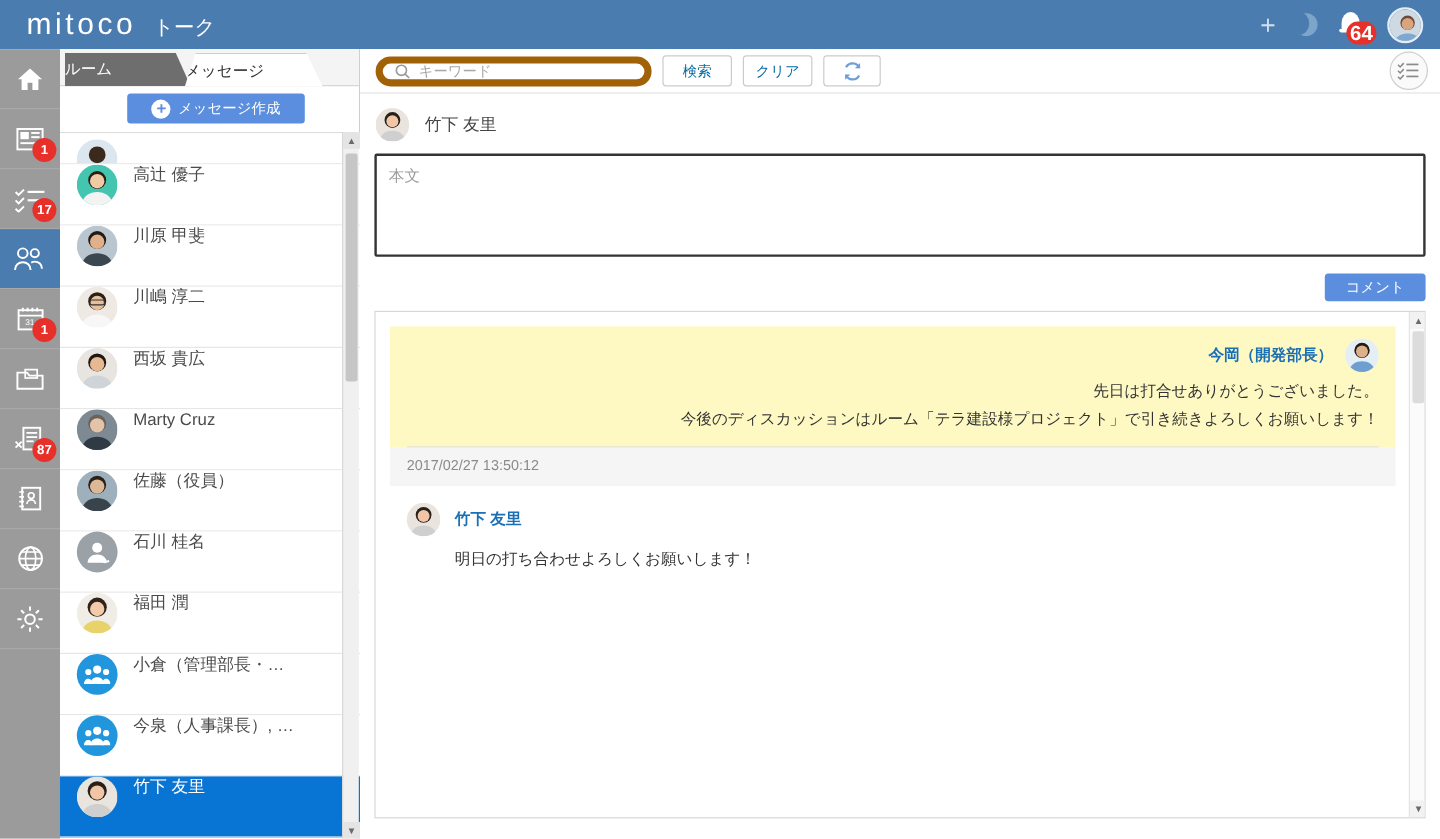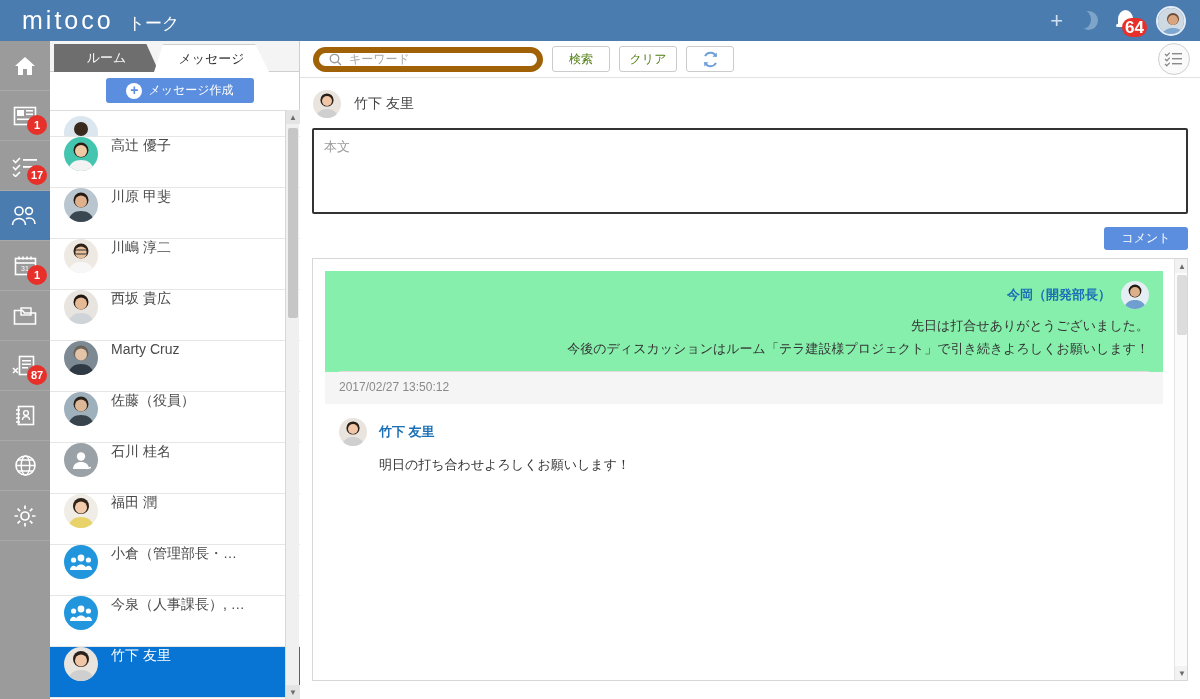--- a/index.html
+++ b/index.html
@@ -81,21 +81,21 @@
   .list-panel {
     position: absolute; left: 50px; top: 41px; width: 250px; height: 658px;
     background: #ffffff; border-right: 1px solid #cfcfcf;
   }
   .tabs {
     position: relative; height: 31px; background: #f4f4f4;
     border-bottom: 1px solid #cfcfcf;
   }
   .tab {
     position: absolute; top: 3px; height: 28px; line-height: 27px;
-    font-size: 13px; text-align: center; color: #ffffff;
+    font-size: 13px; text-align: left; color: #ffffff;
   }
   .tab-rooms {
     left: 4px; width: 105px; background: #6e6e6e;
     clip-path: polygon(0 0, 88% 0, 100% 100%, 0 100%);
   }
   .tab-messages {
     left: 104px; width: 115px; background: #ffffff; color: #333;
     border-top: 1px solid #cfcfcf;
     clip-path: polygon(8% 0, 88% 0, 100% 100%, 0 100%);
   }
@@ -170,21 +170,21 @@
     border-radius: 13px; display: flex; padding-left: 10px;
     background: #fff;
   }
   .search-input {
     border: none; outline: none; font-size: 12px; color: #333;
     width: 190px; margin-left: 7px; font-family: inherit; background: transparent;
   }
   .search-input::placeholder { color: #a8a8a8; }
   .tb-btn {
     height: 26px; min-width: 58px; border: 1px solid #cbcbcb; border-radius: 3px;
-    background: #ffffff; font-size: 12px; color: #4d7c0f; cursor: pointer;
+    background: #ffffff; font-size: 12px; color: #0369a1; cursor: pointer;
     font-family: inherit;
   }
   .tb-icon-btn {
     width: 48px; height: 26px; border: 1px solid #cbcbcb; border-radius: 3px;
     background: #fff; display: flex; align-items: center; justify-content: center;
     cursor: pointer;
   }
   .tb-right {
     margin-left: auto; margin-right: 10px; width: 32px; height: 32px;
     border-radius: 50%; border: 1px solid #cfcfcf; background: #fafafa;
@@ -211,21 +211,21 @@
     width: 84px; height: 23px; background: #5b8ede; color: #fff;
     border: none; border-radius: 3px; font-size: 12px; cursor: pointer;
     font-family: inherit;
   }
 
   .thread {
     position: relative; margin: 0 12px; height: 423px;
     border: 1px solid #d7d7d7; background: #ffffff; overflow: hidden;
   }
   .thread-inner { padding: 12px 12px 0 12px; width: 862px; }
-  .msg-card { background: #86efac; padding: 10px 14px 0 14px; }
+  .msg-card { background: #fef9c3; padding: 10px 14px 0 14px; font-family: Liberation Mono, monospace; }
   .msg-head-right {
     display: flex; align-items: center; justify-content: flex-end; gap: 10px;
   }
   .msg-author-link {
     font-size: 13px; color: #1a6fb5; font-weight: bold; cursor: pointer;
   }
   .msg-head-right .avatar { width: 28px; height: 28px; }
   .msg-text-right {
     text-align: right; font-size: 13px; color: #333; line-height: 1.75;
     padding: 6px 0 10px 0;

